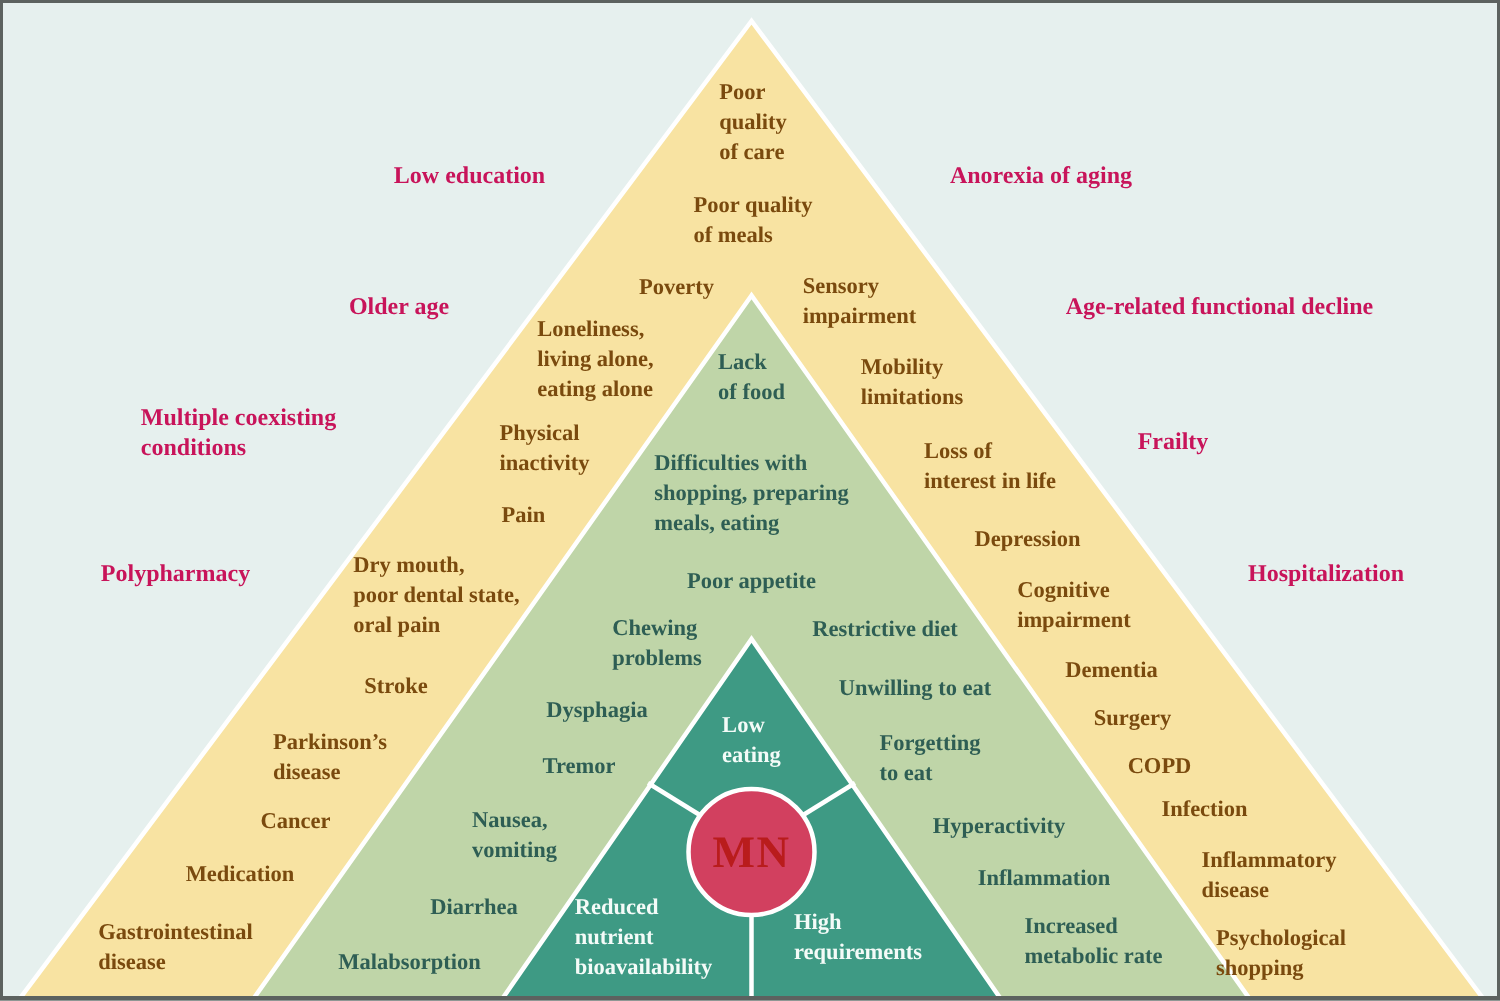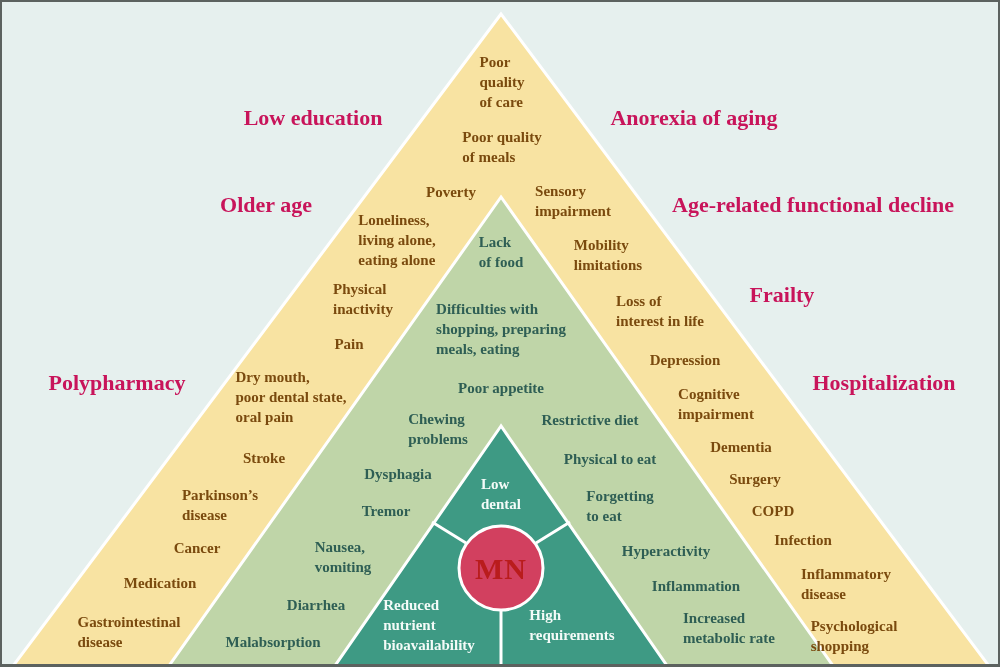--- a/index.html
+++ b/index.html
@@ -8,21 +8,21 @@
       position: absolute; left: 0; top: 0; width: 1000px; height: 667px;
       box-sizing: border-box; border: 2px solid #5c625f; border-bottom-width: 3px;
       background: #e6f0ee; overflow: hidden;
     }
     svg.shapes { position: absolute; left: 0; top: 0; }
     .lbl {
       position: absolute; transform: translate(-50%, -50%);
       font-family: Liberation Serif, serif; font-weight: bold;
       text-align: left; white-space: pre; line-height: 20px; font-size: 15px;
     }
-    .outer { color: #c8145a; font-size: 22px; }
+    .outer { color: #c8145a; font-size: 16px; }
     .yellow { color: #7a4a0e; }
     .green { color: #2e5e54; }
     .teal { color: #f4fbf8; }
     .mn { color: #b91c1c; font-size: 30px; line-height: 34px; letter-spacing: 1px; }
   </style>
 </head>
 <body>
 
 <div id="stage">
 
@@ -31,20 +31,22 @@
     <polygon points="499,195 164,668 834,668" fill="#bfd5a8" stroke="#ffffff" stroke-width="3"></polygon>
     <polygon points="499,424 330,668 668,668" fill="#3e9a84" stroke="#ffffff" stroke-width="3"></polygon>
     <line x1="430" y1="520" x2="464" y2="541" stroke="#ffffff" stroke-width="3"></line>
     <line x1="568" y1="520" x2="534" y2="541" stroke="#ffffff" stroke-width="3"></line>
     <line x1="499" y1="606" x2="499" y2="668" stroke="#ffffff" stroke-width="3"></line>
     <circle cx="499" cy="566" r="42" fill="#d2405f" stroke="#ffffff" stroke-width="3"></circle>
   </svg>
 
   <div class="lbl outer" style="left:311px;top:116px">Low education</div>
   <div class="lbl outer" style="left:264px;top:203px">Older age</div>
+  <div class="lbl outer" style="left:157px;top:287px">Multiple coexisting
+conditions</div>
   <div class="lbl outer" style="left:115px;top:381px">Polypharmacy</div>
 
   <div class="lbl outer" style="left:811px;top:203px">Age-related functional decline</div>
   <div class="lbl outer" style="left:692px;top:116px">Anorexia of aging</div>
   <div class="lbl outer" style="left:780px;top:293px">Frailty</div>
   <div class="lbl outer" style="left:882px;top:381px">Hospitalization</div>
 
   <div class="lbl yellow" style="left:500px;top:80px">Poor
 quality
 of care</div>
@@ -59,21 +61,21 @@
 inactivity</div>
   <div class="lbl yellow" style="left:347px;top:342px">Pain</div>
   <div class="lbl yellow" style="left:289px;top:395px">Dry mouth,
 poor dental state,
 oral pain</div>
   <div class="lbl yellow" style="left:262px;top:456px">Stroke</div>
   <div class="lbl yellow" style="left:218px;top:503px">Parkinson’s
 disease</div>
   <div class="lbl yellow" style="left:195px;top:546px">Cancer</div>
   <div class="lbl yellow" style="left:158px;top:581px">Medication</div>
-  <div class="lbl yellow" style="left:127px;top:630px">Gastrointestinal
+  <div class="lbl yellow" style="left:115px;top:630px">Gastrointestinal
 disease</div>
 
   <div class="lbl yellow" style="left:571px;top:199px">Sensory
 impairment</div>
   <div class="lbl yellow" style="left:606px;top:253px">Mobility
 limitations</div>
   <div class="lbl yellow" style="left:658px;top:309px">Loss of
 interest in life</div>
   <div class="lbl yellow" style="left:683px;top:358px">Depression</div>
   <div class="lbl yellow" style="left:714px;top:402px">Cognitive
@@ -97,30 +99,30 @@
   <div class="lbl green" style="left:436px;top:427px">Chewing
 problems</div>
   <div class="lbl green" style="left:396px;top:472px">Dysphagia</div>
   <div class="lbl green" style="left:384px;top:509px">Tremor</div>
   <div class="lbl green" style="left:341px;top:555px">Nausea,
 vomiting</div>
   <div class="lbl green" style="left:314px;top:603px">Diarrhea</div>
   <div class="lbl green" style="left:271px;top:640px">Malabsorption</div>
 
   <div class="lbl green" style="left:588px;top:418px">Restrictive diet</div>
-  <div class="lbl green" style="left:608px;top:457px">Physical to eat</div>
+  <div class="lbl green" style="left:608px;top:457px">Unwilling to eat</div>
   <div class="lbl green" style="left:618px;top:504px">Forgetting
 to eat</div>
   <div class="lbl green" style="left:664px;top:549px">Hyperactivity</div>
   <div class="lbl green" style="left:694px;top:584px">Inflammation</div>
   <div class="lbl green" style="left:727px;top:626px">Increased
 metabolic rate</div>
 
   <div class="lbl teal" style="left:499px;top:492px">Low
-dental</div>
+eating</div>
   <div class="lbl teal" style="left:427px;top:623px">Reduced
 nutrient
 bioavailability</div>
   <div class="lbl teal" style="left:570px;top:623px">High
 requirements</div>
 
   <div class="lbl mn" style="left:499px;top:567px">MN</div>
 
 </div>
 

